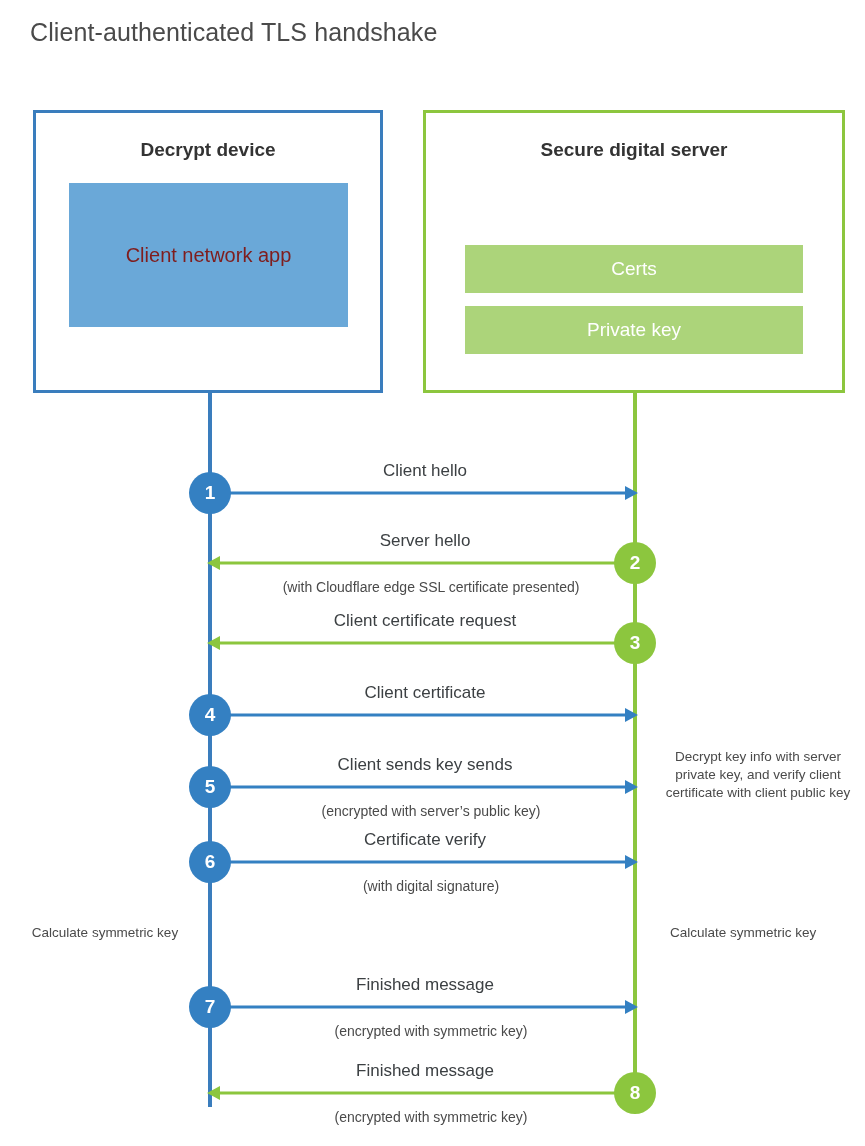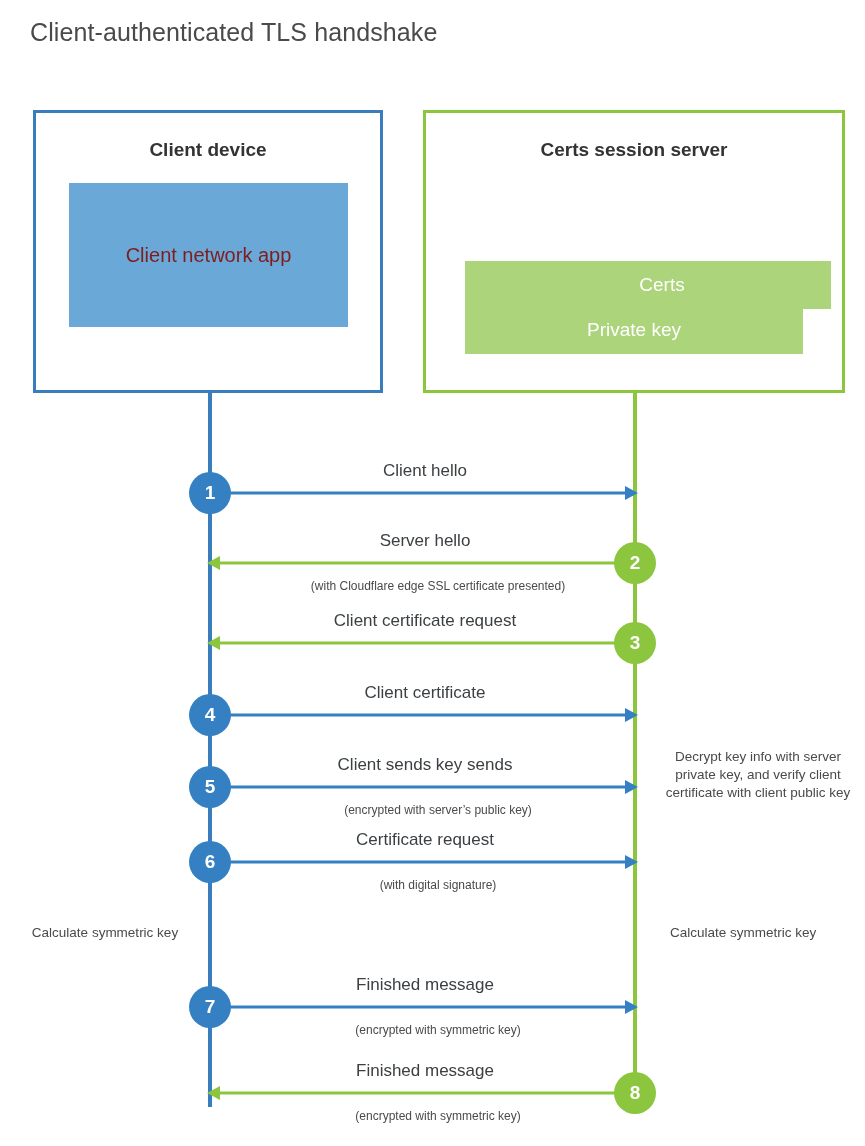--- a/index.html
+++ b/index.html
@@ -34,21 +34,21 @@
     font-size:20px;line-height:1.32;font-weight:400;
   }
 
   .srv-bar{
     position:absolute;left:39px;width:338px;height:48px;
     background:#acd47a;color:#ffffff;
     display:flex;align-items:center;justify-content:center;
     font-size:19px;font-weight:400;
   }
   #srv-bar-0{top:69px;}
-  #srv-bar-1{top:148px;padding-left:28px;}
+  #srv-bar-1{top:132px;}
   #srv-bar-2{top:193px;}
 
   
   .lifeline{position:absolute;width:4px;}
   #lifeline-client{left:208px;top:391px;height:716px;background:#3a7dbd;}
   #lifeline-server{left:633px;top:391px;height:702px;background:#8cc63e;}
 
   
   .step{position:absolute;left:0;width:865px;height:0;}
 
@@ -74,44 +74,44 @@
   }
   .head.right.blue{border-left:13px solid #3480c2;}
   .head.left.green{border-right:13px solid #8cc63e;}
 
   .msg-label{
     position:absolute;left:215px;width:420px;text-align:center;
     font-size:17px;color:#3c4043;transform:translateY(-100%);
     white-space:nowrap;
   }
   .msg-sub{
-    position:absolute;left:218px;width:440px;text-align:center;
-    font-size:12px;color:#4a4a4a;white-space:nowrap;
+    position:absolute;left:211px;width:440px;text-align:center;
+    font-size:14px;color:#4a4a4a;white-space:nowrap;
   }
 
   
   .note{position:absolute;font-size:13.5px;line-height:1.33;color:#4a4a4a;}
   #note-decrypt{left:658px;top:748px;width:200px;text-align:center;}
   #note-calc-client{left:20px;top:924px;width:170px;text-align:center;}
   #note-calc-server{left:670px;top:924px;width:180px;text-align:left;}
 </style>
 </head>
 <body>
 
 <div id="stage">
 
   <div class="title">Client-authenticated TLS handshake</div>
 
   <div class="party-box" id="client-box">
-    <div class="party-title">Client device</div>
+    <div class="party-title">Decrypt device</div>
     <div class="client-app">Client network app</div>
   </div>
 
   <div class="party-box" id="server-box">
-    <div class="party-title">Certs session server</div>
+    <div class="party-title">Secure digital server</div>
     <div class="srv-bar" id="srv-bar-1">Certs</div>
     <div class="srv-bar" id="srv-bar-2">Private key</div>
   </div>
 
   <div class="lifeline" id="lifeline-client"></div>
   <div class="lifeline" id="lifeline-server"></div>
 
   <div id="steps-layer">
       <div class="step" style="top: 493px;">
         <div class="shaft blue" style="left: 210px; width: 415px;"></div>
@@ -142,21 +142,21 @@
         <div class="shaft blue" style="left: 210px; width: 415px;"></div>
         <div class="head right blue" style="left: 625px;"></div>
         <div class="badge blue" style="top: 0px;">5</div>
         <div class="msg-label" style="top: -12px;">Client sends key sends</div>
         <div class="msg-sub" style="top: 16px;">(encrypted with server’s public key)</div>
       </div>
       <div class="step" style="top: 862px;">
         <div class="shaft blue" style="left: 210px; width: 415px;"></div>
         <div class="head right blue" style="left: 625px;"></div>
         <div class="badge blue" style="top: 0px;">6</div>
-        <div class="msg-label" style="top: -12px;">Certificate request</div>
+        <div class="msg-label" style="top: -12px;">Certificate verify</div>
         <div class="msg-sub" style="top: 16px;">(with digital signature)</div>
       </div>
       <div class="step" style="top: 1007px;">
         <div class="shaft blue" style="left: 210px; width: 415px;"></div>
         <div class="head right blue" style="left: 625px;"></div>
         <div class="badge blue" style="top: 0px;">7</div>
         <div class="msg-label" style="top: -12px;">Finished message</div>
         <div class="msg-sub" style="top: 16px;">(encrypted with symmetric key)</div>
       </div>
       <div class="step" style="top: 1093px;">

